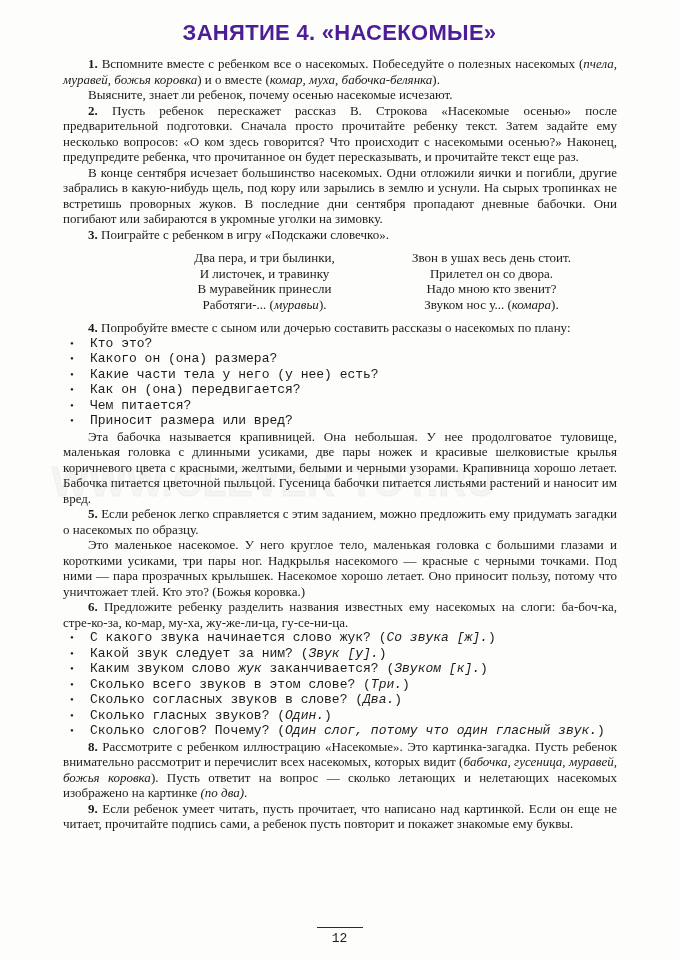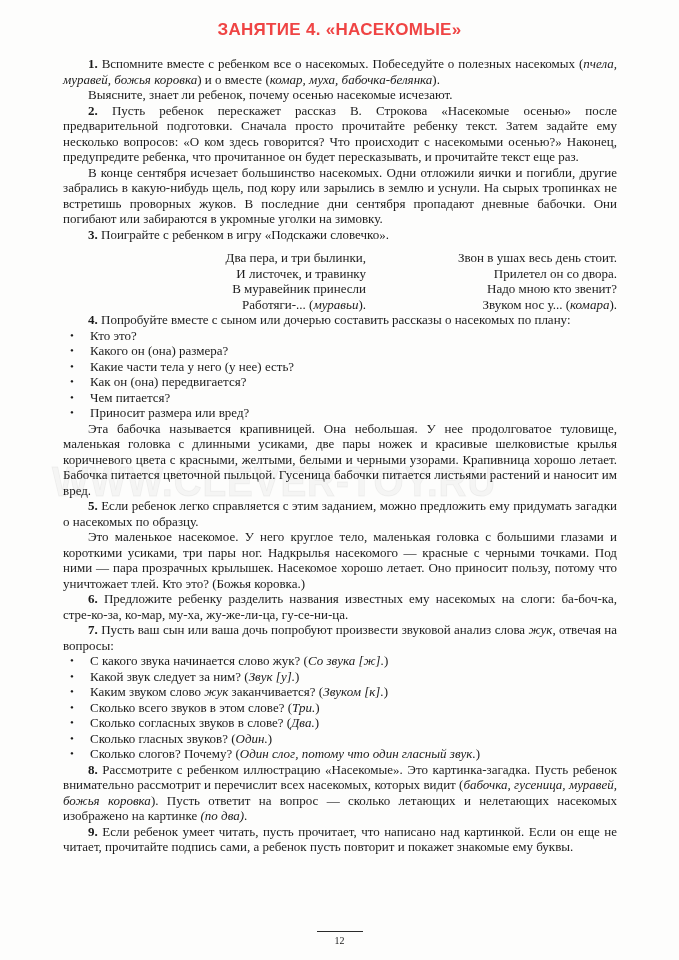--- a/index.html
+++ b/index.html
@@ -9,22 +9,22 @@
     margin:0 auto;
     background:#fdfdfc;
     color:#1b1b1b;
     font-family:"Liberation Serif", serif;
     overflow:hidden;
   }
   .title {
     position:absolute; top:20px; left:0; width:100%;
     margin:0; text-align:center;
     font-family:"Liberation Sans", sans-serif;
-    font-weight:bold; font-size:17px; letter-spacing:0.3px;
-    color:#ef4444;
+    font-weight:bold; font-size:22px; letter-spacing:0.3px;
+    color:#4c1d95;
   }
   .watermark {
     position:absolute; top:458px; left:52px; width:600px;
     font-family:"Liberation Sans", sans-serif;
     font-weight:bold; font-size:42px; white-space:nowrap;
     color:rgba(0,0,0,0.030);
     -webkit-text-stroke:1px rgba(0,0,0,0.055);
     transform:scaleX(0.92); transform-origin:left center;
     letter-spacing:1px;
     pointer-events:none; z-index:0;
@@ -32,39 +32,39 @@
   .content {
     position:absolute; top:56px; left:63px; width:554px;
     font-size:13px; line-height:15.5px;
     text-align:justify;
     z-index:1;
   }
   p.para { margin:0; text-indent:25px; }
   p.italic-para { }
   .bd { font-weight:bold; }
   .it { font-style:italic; }
-  .verse { display:flex; margin:8px 0 0 0; padding-left:100px; text-align:right; }
+  .verse { display:flex; margin:8px 0 8px 0; padding-left:100px; text-align:center; }
   .verse-col-left  { width:203px; flex:0 0 203px; }
   .verse-col-right { flex:1; }
   .verse-line { white-space:nowrap; }
   .bullet-list { margin:0; }
   .bullet-row { display:flex; align-items:flex-start; padding-left:7px; text-align:left; }
   .bullet-dot { flex:0 0 20px; width:20px; font-size:11px; line-height:15.5px; }
-  .bullet-text { flex:1; }
+  .bullet-text { flex:1;font-family:Liberation Mono, monospace; }
   .footer {
     position:absolute; bottom:14px; left:0; width:100%;
     text-align:center; z-index:1;
   }
   .footer-rule {
     width:46px; height:0; margin:0 auto 3px auto;
     border-top:1.4px solid #2a2a2a;
   }
   .page-number {
-    font-size:10px; color:#1b1b1b;
-    font-family:Liberation Serif, serif;
+    font-size:13px; color:#1b1b1b;
+    font-family:Liberation Mono, monospace;
   }
 </style>
 </head>
 <body>
 
 <div class="page">
   <div class="watermark">WWW.CLEVER-TOY.RU</div>
   <h1 class="title">ЗАНЯТИЕ 4. «НАСЕКОМЫЕ»</h1>
   <div class="content" id="content">
       <p class="para"><span class="bd">1. </span><span>Вспомните вместе с ребенком все о насекомых. Побеседуйте о полезных насекомых (</span><span class="it">пчела, муравей, божья коровка</span><span>) и о вместе (</span><span class="it">комар, муха, бабочка-белянка</span><span>).</span></p>
@@ -110,21 +110,20 @@
         </div>
         <div class="bullet-row">
           <span class="bullet-dot">•</span>
           <span class="bullet-text"><span>Приносит размера или вред?</span></span>
         </div>
       </div>
       <p class="para italic-para"><span>Эта бабочка называется крапивницей. Она небольшая. У нее продолговатое туловище, маленькая головка с длинными усиками, две пары ножек и красивые шелковистые крылья коричневого цвета с красными, желтыми, белыми и черными узорами. Крапивница хорошо летает. Бабочка питается цветочной пыльцой. Гусеница бабочки питается листьями растений и наносит им вред.</span></p>
       <p class="para"><span class="bd">5. </span><span>Если ребенок легко справляется с этим заданием, можно предложить ему придумать загадки о насекомых по образцу.</span></p>
       <p class="para italic-para"><span>Это маленькое насекомое. У него круглое тело, маленькая головка с большими глазами и короткими усиками, три пары ног. Надкрылья насекомого — красные с черными точками. Под ними — пара прозрачных крылышек. Насекомое хорошо летает. Оно приносит пользу, потому что уничтожает тлей. Кто это? (Божья коровка.)</span></p>
       <p class="para"><span class="bd">6. </span><span>Предложите ребенку разделить названия известных ему насекомых на слоги: ба-боч-ка, стре-ко-за, ко-мар, му-ха, жу-же-ли-ца, гу-се-ни-ца.</span></p>
-      <p class="para"><span class="bd">7. </span><span>Пусть ваш сын или ваша дочь попробуют произвести звуковой анализ слова </span><span class="it">жук</span><span>, отвечая на вопросы:</span></p>
       <div class="bullet-list">
         <div class="bullet-row">
           <span class="bullet-dot">•</span>
           <span class="bullet-text"><span>С какого звука начинается слово жук? (</span><span class="it">Со звука [ж].</span><span>)</span></span>
         </div>
         <div class="bullet-row">
           <span class="bullet-dot">•</span>
           <span class="bullet-text"><span>Какой звук следует за ним? (</span><span class="it">Звук [у].</span><span>)</span></span>
         </div>
         <div class="bullet-row">

